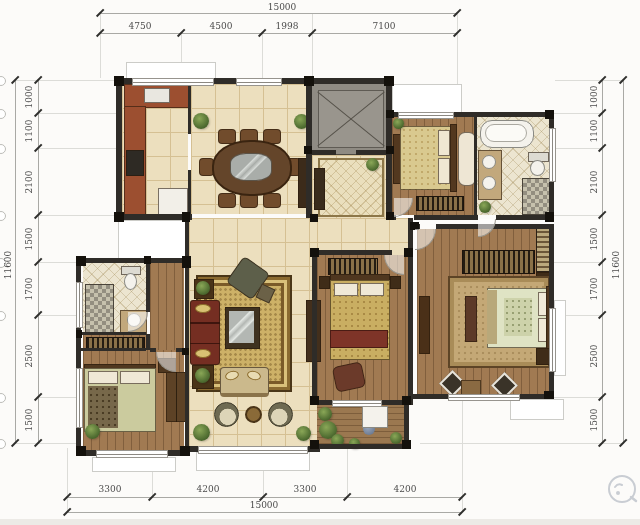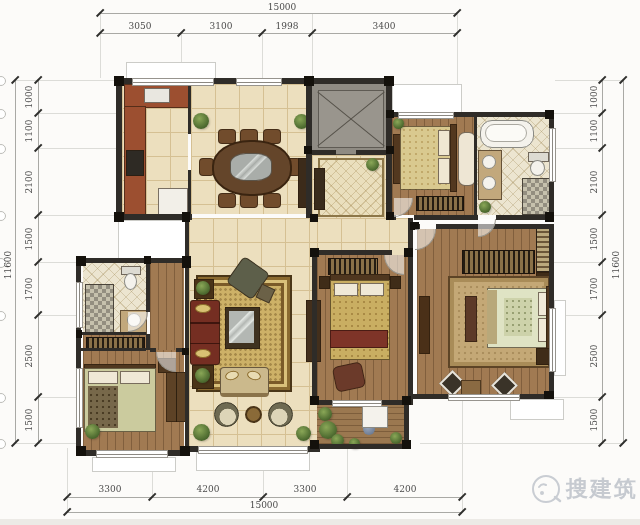--- a/index.html
+++ b/index.html
@@ -365,24 +365,24 @@
   <div class="bub" style="left:-4px;top:76px"></div>
   <div class="bub" style="left:-4px;top:109px"></div>
   <div class="bub" style="left:-4px;top:144px"></div>
   <div class="bub" style="left:-4px;top:211px"></div>
   <div class="bub" style="left:-4px;top:258px"></div>
   <div class="bub" style="left:-4px;top:311px"></div>
   <div class="bub" style="left:-4px;top:393px"></div>
   <div class="bub" style="left:-4px;top:439px"></div>
 
   <span class="dlabel" style="left:282px;top:2px">15000</span>
-  <span class="dlabel" style="left:140px;top:21px">3050</span>
-  <span class="dlabel" style="left:221px;top:21px">3100</span>
+  <span class="dlabel" style="left:140px;top:21px">4750</span>
+  <span class="dlabel" style="left:221px;top:21px">4500</span>
   <span class="dlabel" style="left:287px;top:21px">1998</span>
-  <span class="dlabel" style="left:384px;top:21px">3400</span>
+  <span class="dlabel" style="left:384px;top:21px">7100</span>
   <span class="dlabel" style="left:110px;top:484px">3300</span>
   <span class="dlabel" style="left:208px;top:484px">4200</span>
   <span class="dlabel" style="left:305px;top:484px">3300</span>
   <span class="dlabel" style="left:405px;top:484px">4200</span>
   <span class="dlabel" style="left:264px;top:500px">15000</span>
   <span class="dlabel vlabel" style="left:29px;top:97px">1000</span>
   <span class="dlabel vlabel" style="left:29px;top:131px">1100</span>
   <span class="dlabel vlabel" style="left:29px;top:182px">2100</span>
   <span class="dlabel vlabel" style="left:29px;top:239px">1500</span>
   <span class="dlabel vlabel" style="left:29px;top:289px">1700</span>
@@ -398,17 +398,16 @@
   <span class="dlabel vlabel" style="left:594px;top:420px">1500</span>
   <span class="dlabel vlabel" style="left:616px;top:265px">11600</span>
 
   <div id="wm">
     <svg width="32" height="32" viewBox="0 0 32 32">
       <circle cx="16" cy="16" r="13" fill="none" stroke="#c9cdd3" stroke-width="2"></circle>
       <path d="M9 14 q3 -4 7 -2" fill="none" stroke="#c9cdd3" stroke-width="2" stroke-linecap="round"></path>
       <circle cx="12" cy="20" r="2" fill="#c9cdd3"></circle>
       <path d="M25 24 l5 4" stroke="#c9cdd3" stroke-width="2.5" stroke-linecap="round"></path>
     </svg>
-    <span id="wm-text">搜建筑</span>
   </div>
 
   <div id="edge"></div>
 </div>
 
 </body></html>

